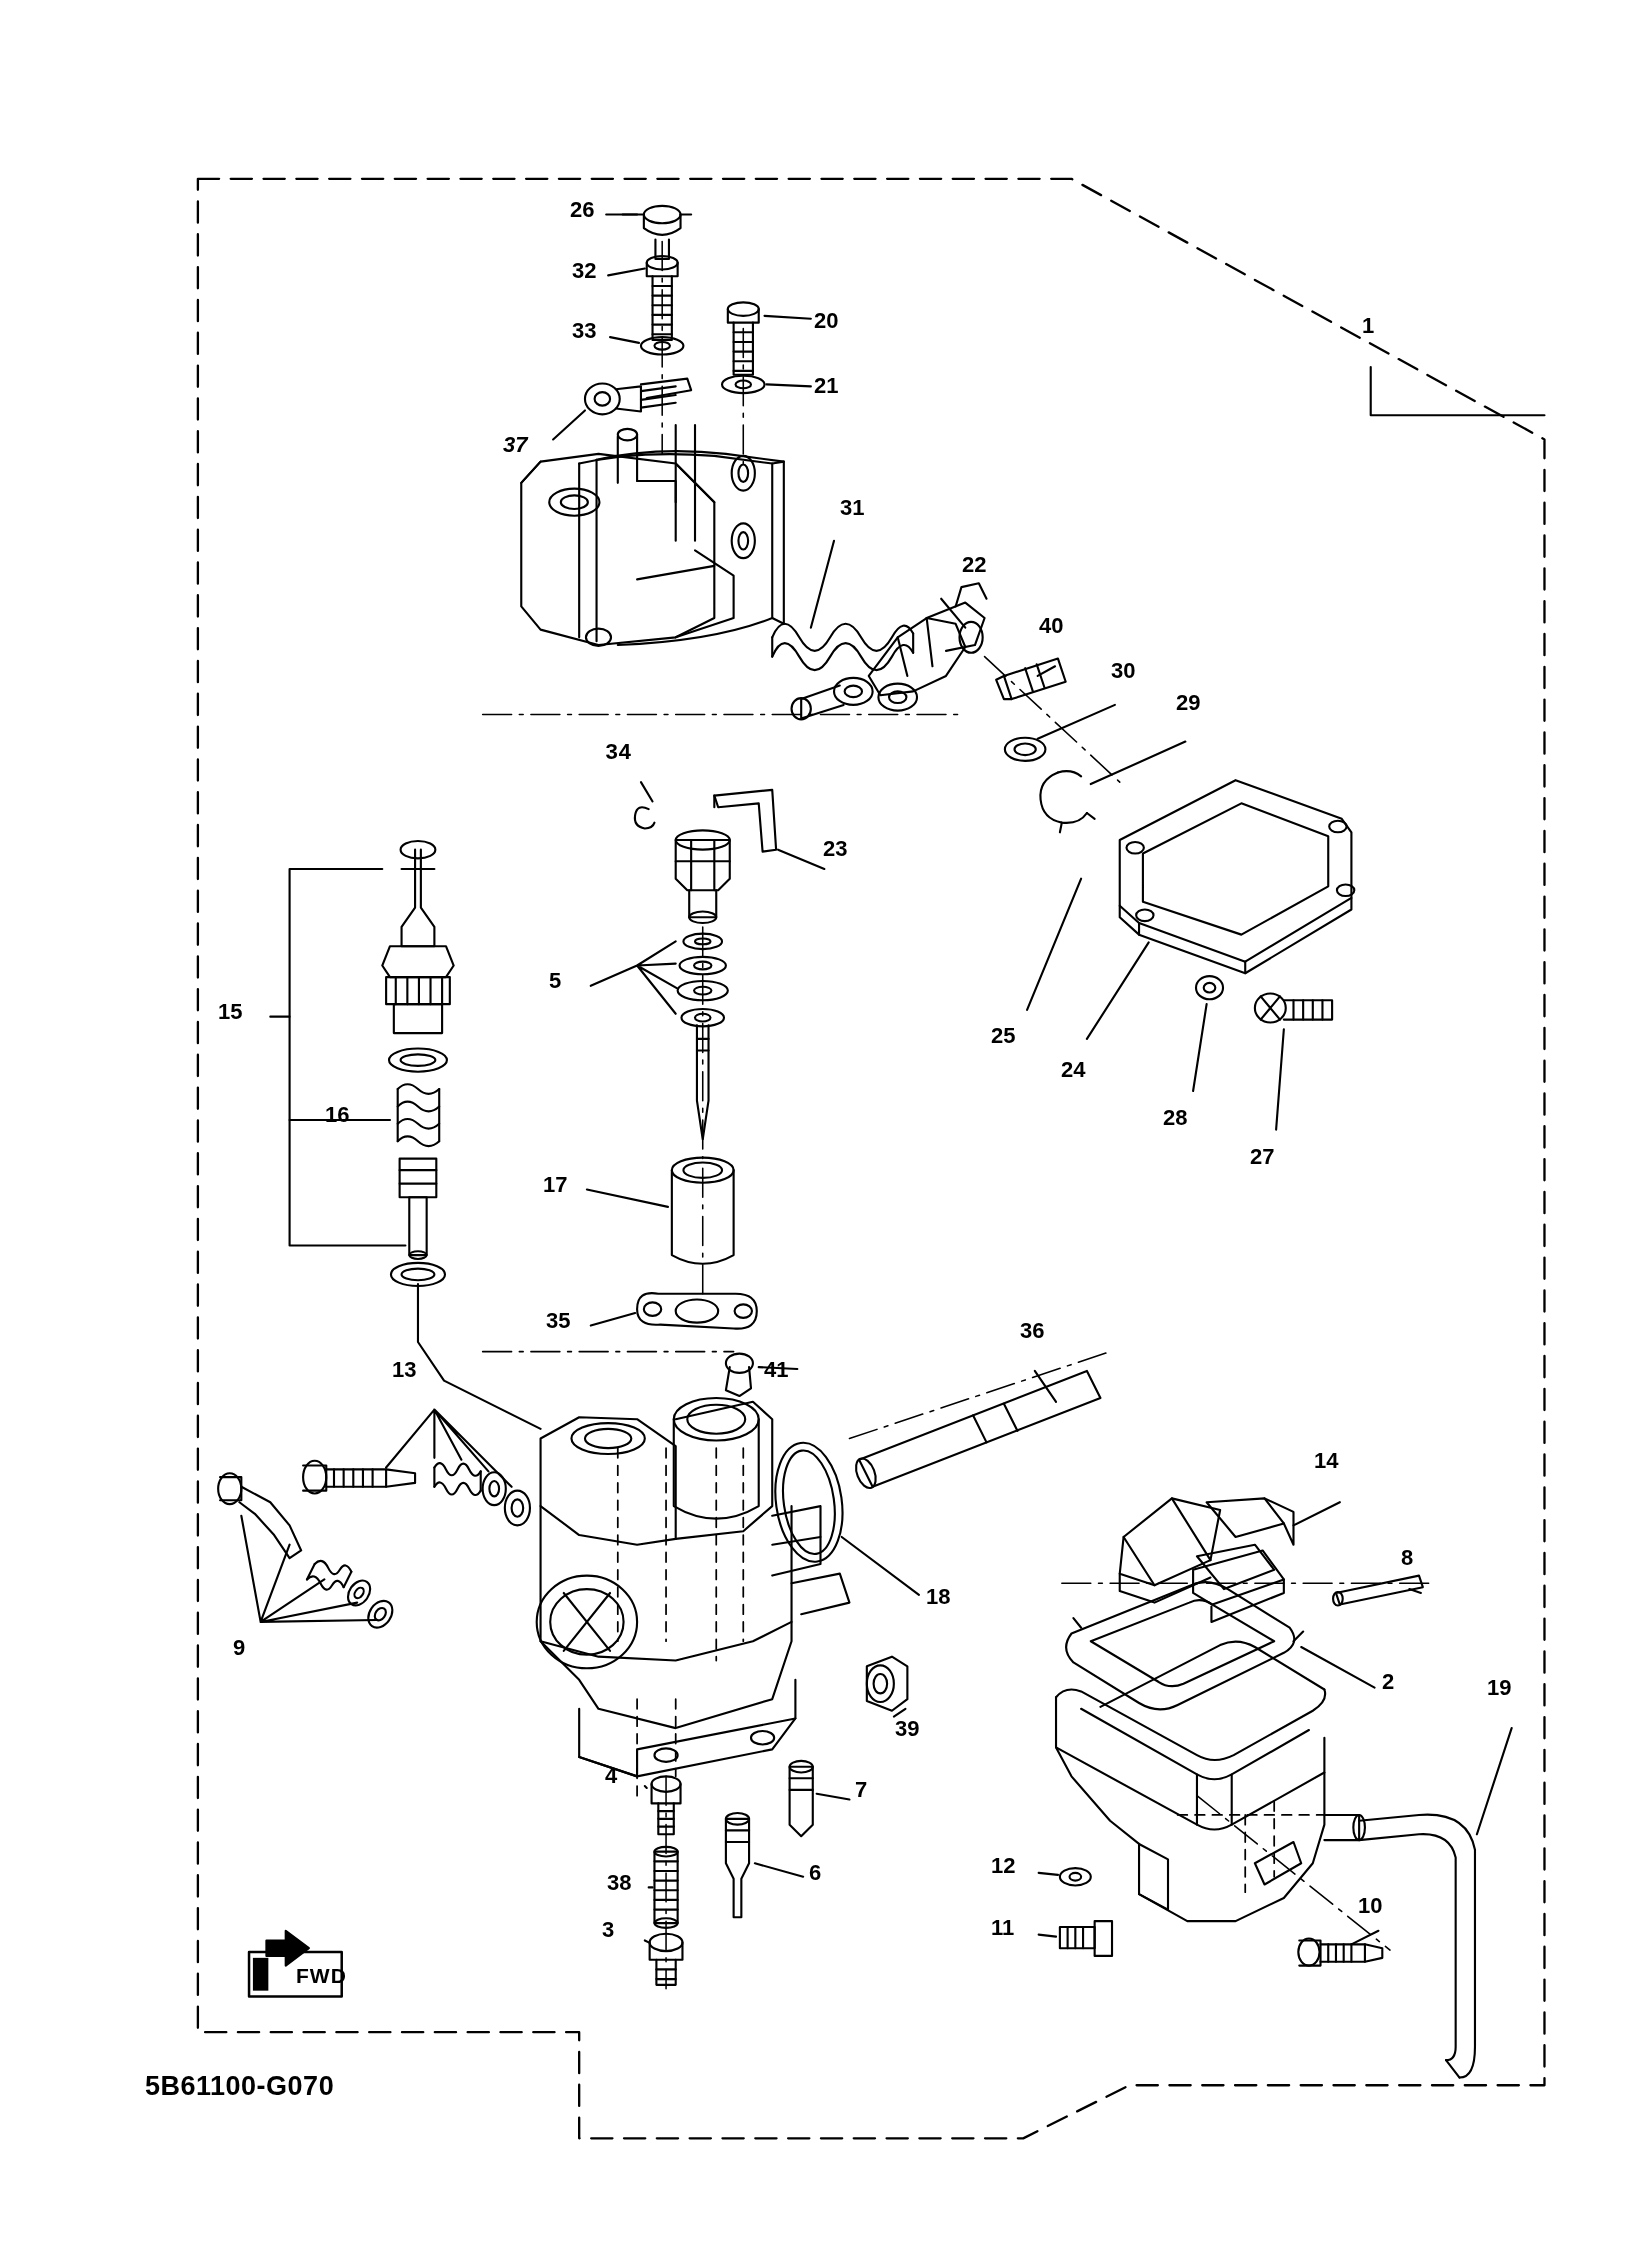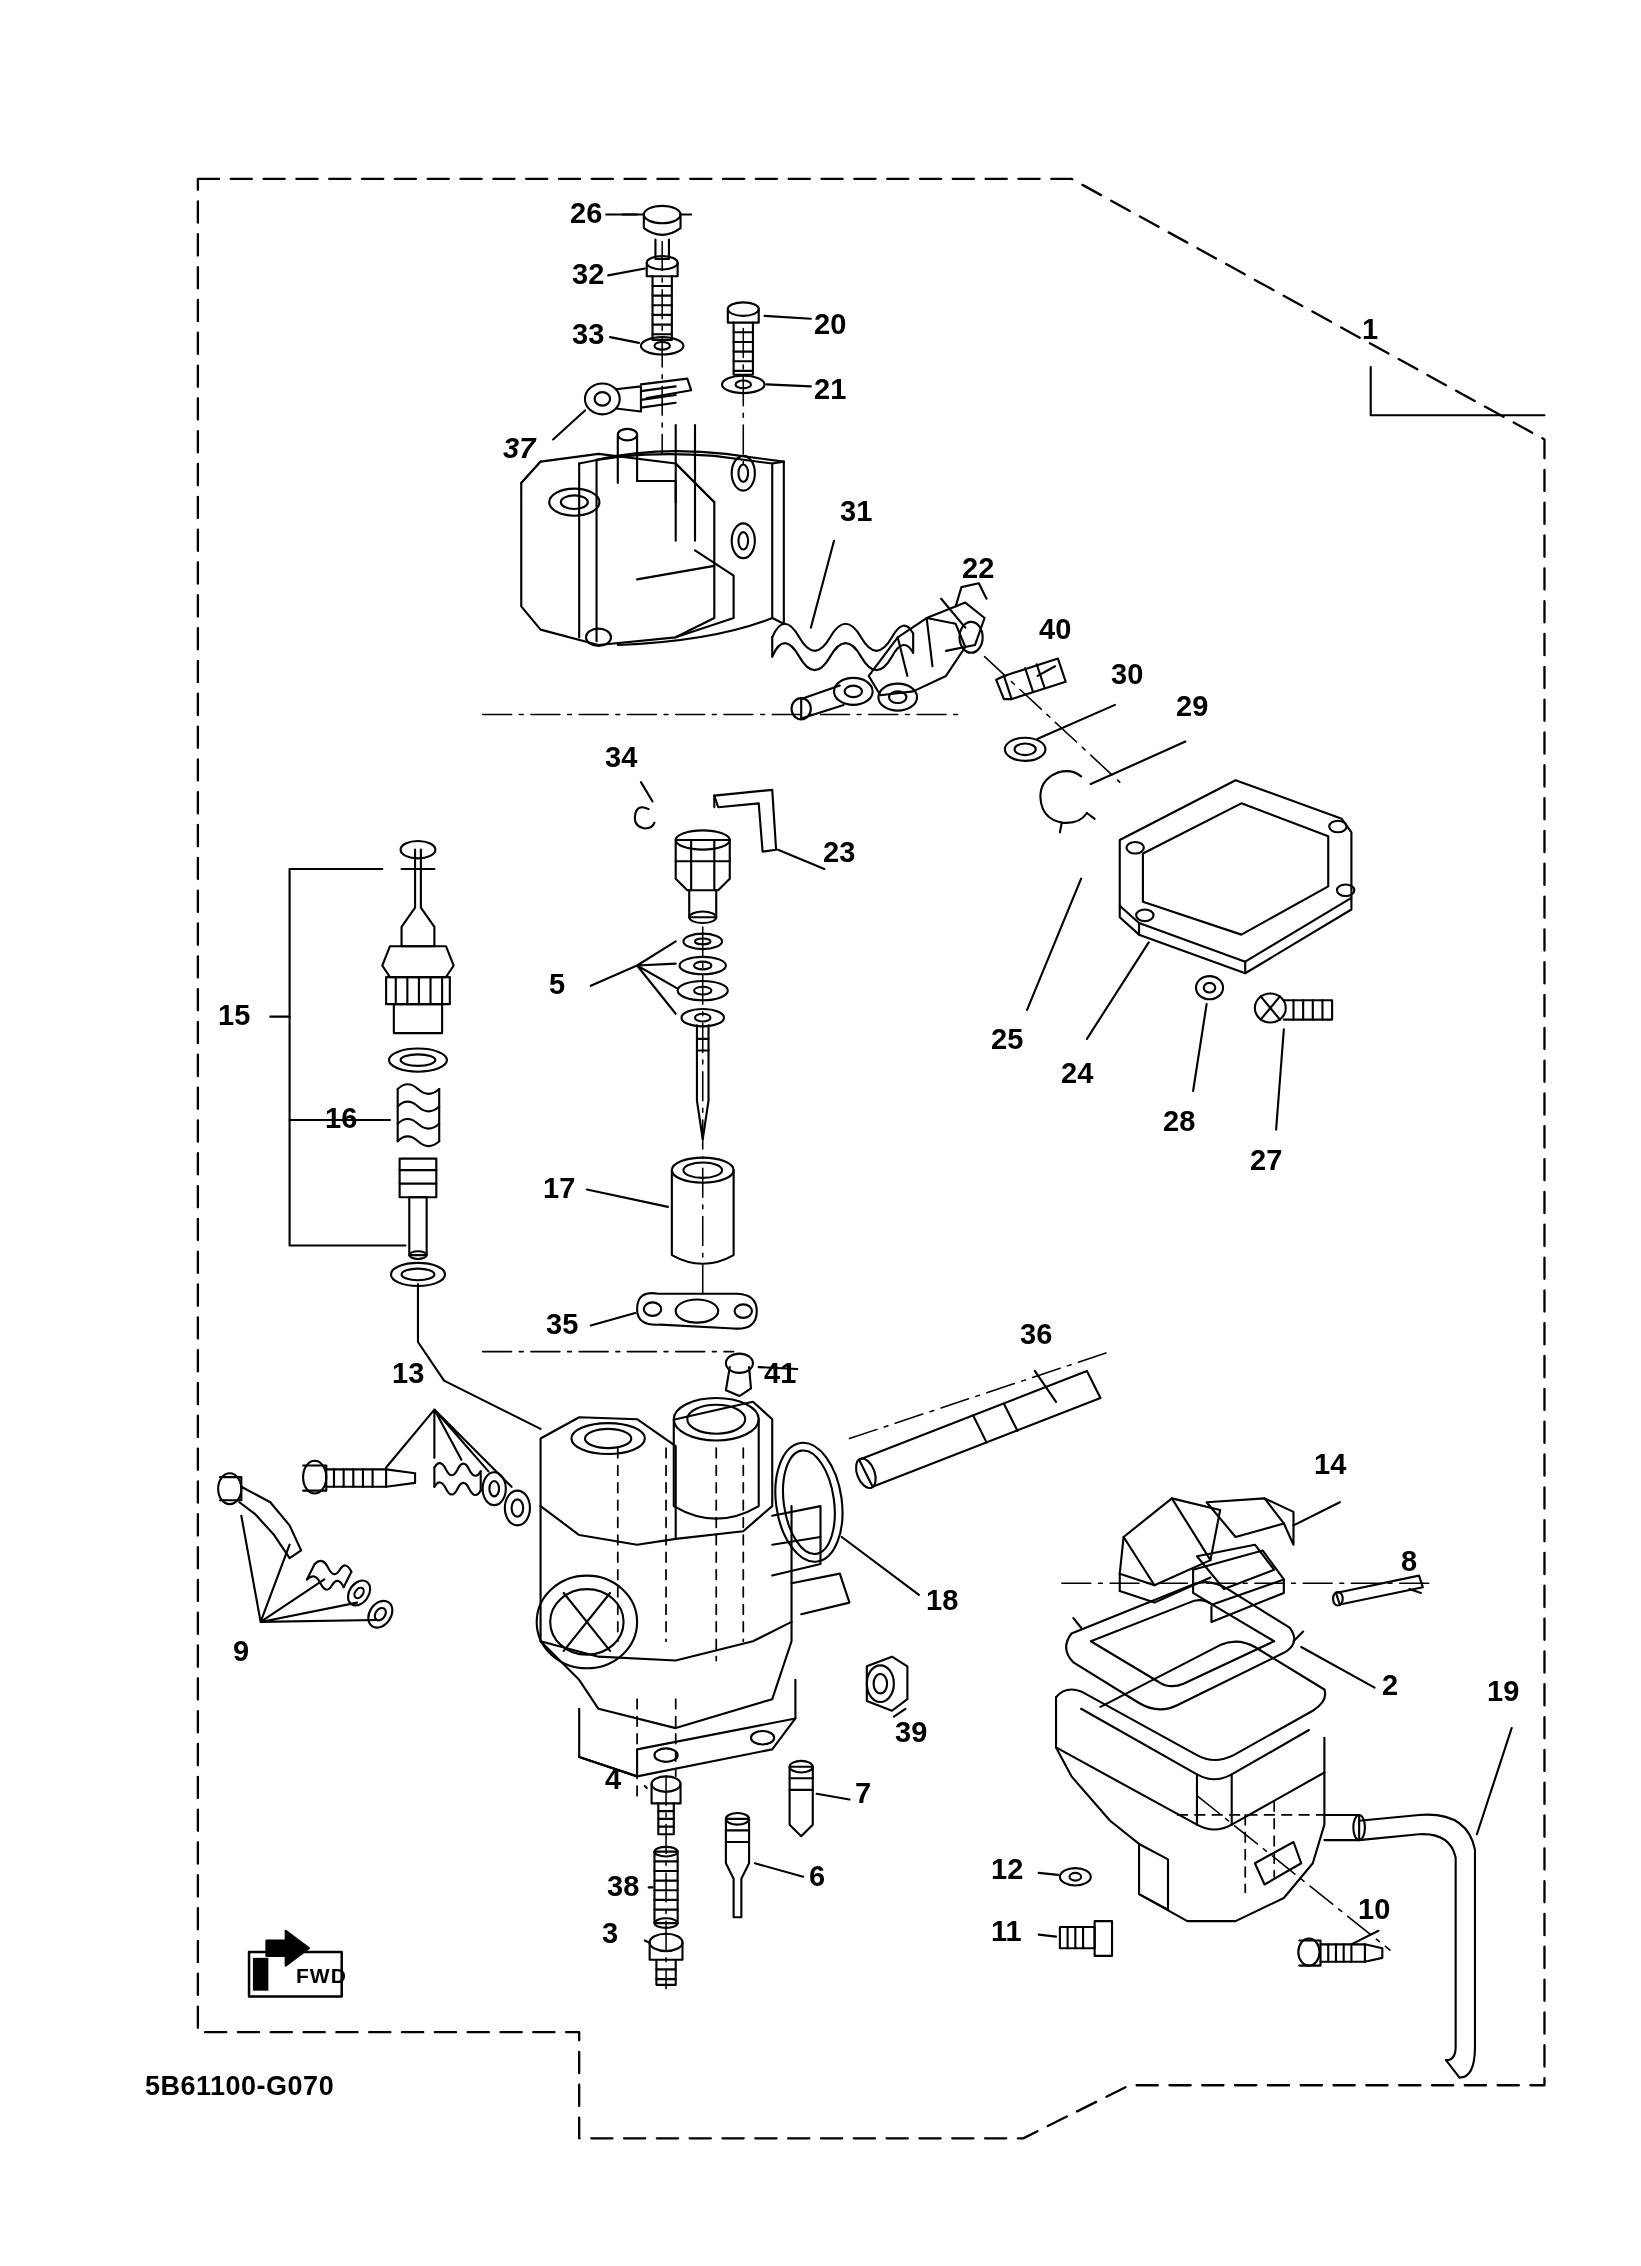--- a/index.html
+++ b/index.html
@@ -20,21 +20,21 @@
   #diagram-svg {
     position: absolute;
     left: 0;
     top: 0;
     width: 1641px;
     height: 2266px;
   }
   .callout {
     position: absolute;
     font-family: "Liberation Sans", sans-serif;
-    font-size: 29px;
+    font-size: 22px;
     font-weight: bold;
     color: #000000;
     line-height: 1;
     white-space: nowrap;
   }
   .partcode {
     position: absolute;
     font-family: "Liberation Sans", sans-serif;
     font-size: 27px;
     font-weight: bold;
@@ -545,21 +545,21 @@
       <div class="callout" style="left: 1061px; top: 1059px;">24</div>
       <div class="callout" style="left: 991px; top: 1025px;">25</div>
       <div class="callout" style="left: 570px; top: 199px;">26</div>
       <div class="callout" style="left: 1250px; top: 1146px;">27</div>
       <div class="callout" style="left: 1163px; top: 1107px;">28</div>
       <div class="callout" style="left: 1176px; top: 692px;">29</div>
       <div class="callout" style="left: 1111px; top: 660px;">30</div>
       <div class="callout" style="left: 840px; top: 497px;">31</div>
       <div class="callout" style="left: 572px; top: 260px;">32</div>
       <div class="callout" style="left: 572px; top: 320px;">33</div>
-      <div class="callout" style="left: 605px; top: 743px;">34</div>
+      <div class="callout" style="left: 605px; top: 743px; font-family: Liberation Mono, monospace;">34</div>
       <div class="callout" style="left: 546px; top: 1310px;">35</div>
       <div class="callout" style="left: 1020px; top: 1320px;">36</div>
       <div class="callout" style="left: 503px; top: 434px; font-style: italic;">37</div>
       <div class="callout" style="left: 607px; top: 1872px; text-align: center;">38</div>
       <div class="callout" style="left: 895px; top: 1718px;">39</div>
       <div class="callout" style="left: 1039px; top: 615px;">40</div>
       <div class="callout" style="left: 764px; top: 1359px;">41</div>
     </div>
 
   <div class="partcode" style="left:145px; top:2071px;">5B61100-G070</div>

